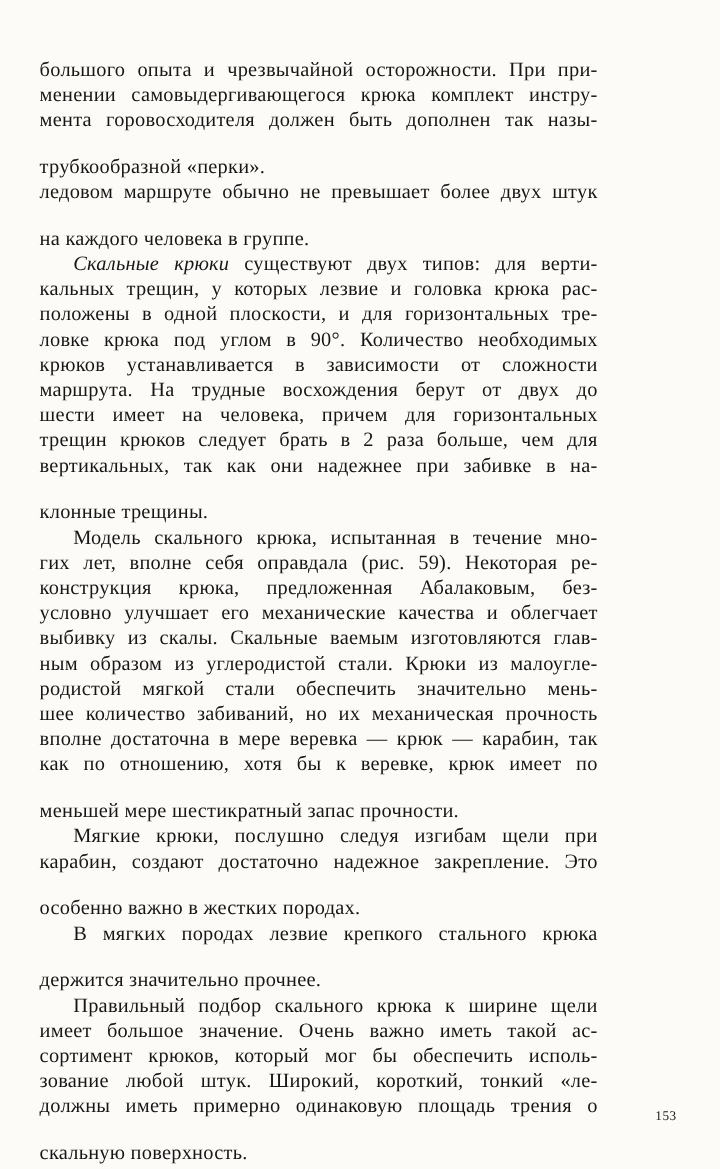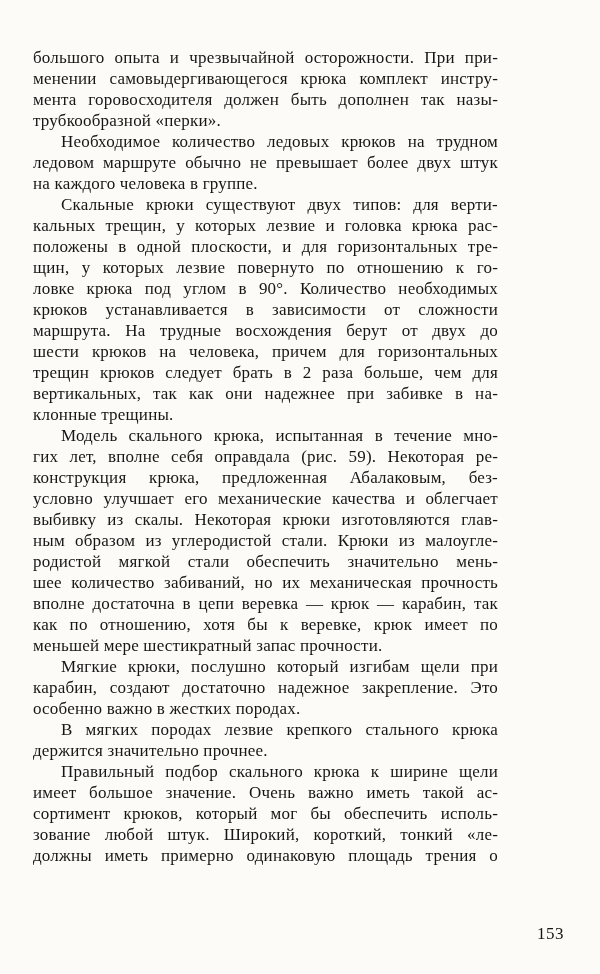--- a/index.html
+++ b/index.html
@@ -23,93 +23,93 @@
   .line {
     text-align: justify;
     text-align-last: justify;
     -moz-text-align-last: justify;
     white-space: nowrap;
   }
   .line.last {
     text-align-last: left;
     -moz-text-align-last: left;
     white-space: normal;
+    margin-top: 18px;
   }
   .line.ind { text-indent: 28px; }
-  .em { }
+  .em { font-style: italic; }
   .page-number {
     position: absolute;
     top: 924px;
     right: 36px;
     font-family: "Liberation Serif", "DejaVu Serif", serif;
-    font-size: 17px;
+    font-size: 11px;
     color: #161616;
     letter-spacing: 0.5px;
   }
 </style>
 </head>
 <body>
 
 <div class="page">
 
   <div class="para">
     <div class="line">большого опыта и чрезвычайной осторожности. При при-</div>
     <div class="line">менении самовыдергивающегося крюка комплект инстру-</div>
     <div class="line">мента горовосходителя должен быть дополнен так назы-</div>
     <div class="line last">трубкообразной «перки».</div>
   </div>
 
   <div class="para">
-    <div class="line ind">Необходимое количество ледовых крюков на трудном</div>
     <div class="line">ледовом маршруте обычно не превышает более двух штук</div>
     <div class="line last">на каждого человека в группе.</div>
   </div>
 
   <div class="para">
     <div class="line ind"><span class="em">Скальные крюки</span><span> существуют двух типов: для верти-</span></div>
     <div class="line">кальных трещин, у которых лезвие и головка крюка рас-</div>
     <div class="line">положены в одной плоскости, и для горизонтальных тре-</div>
-    <div class="line">щин, у которых лезвие повернуто по отношению к го-</div>
     <div class="line">ловке крюка под углом в 90°. Количество необходимых</div>
     <div class="line">крюков устанавливается в зависимости от сложности</div>
     <div class="line">маршрута. На трудные восхождения берут от двух до</div>
-    <div class="line">шести крюков на человека, причем для горизонтальных</div>
+    <div class="line">шести имеет на человека, причем для горизонтальных</div>
     <div class="line">трещин крюков следует брать в 2 раза больше, чем для</div>
     <div class="line">вертикальных, так как они надежнее при забивке в на-</div>
     <div class="line last">клонные трещины.</div>
   </div>
 
   <div class="para">
     <div class="line ind">Модель скального крюка, испытанная в течение мно-</div>
     <div class="line">гих лет, вполне себя оправдала (рис. 59). Некоторая ре-</div>
     <div class="line">конструкция крюка, предложенная Абалаковым, без-</div>
     <div class="line">условно улучшает его механические качества и облегчает</div>
-    <div class="line">выбивку из скалы. Некоторая крюки изготовляются глав-</div>
+    <div class="line">выбивку из скалы. Скальные ваемым изготовляются глав-</div>
     <div class="line">ным образом из углеродистой стали. Крюки из малоугле-</div>
     <div class="line">родистой мягкой стали обеспечить значительно мень-</div>
     <div class="line">шее количество забиваний, но их механическая прочность</div>
-    <div class="line">вполне достаточна в цепи веревка — крюк — карабин, так</div>
+    <div class="line">вполне достаточна в мере веревка — крюк — карабин, так</div>
     <div class="line">как по отношению, хотя бы к веревке, крюк имеет по</div>
     <div class="line last">меньшей мере шестикратный запас прочности.</div>
   </div>
 
   <div class="para">
-    <div class="line ind">Мягкие крюки, послушно который изгибам щели при</div>
+    <div class="line ind">Мягкие крюки, послушно следуя изгибам щели при</div>
     <div class="line">карабин, создают достаточно надежное закрепление. Это</div>
     <div class="line last">особенно важно в жестких породах.</div>
   </div>
 
   <div class="para">
     <div class="line ind">В мягких породах лезвие крепкого стального крюка</div>
     <div class="line last">держится значительно прочнее.</div>
   </div>
 
   <div class="para">
     <div class="line ind">Правильный подбор скального крюка к ширине щели</div>
     <div class="line">имеет большое значение. Очень важно иметь такой ас-</div>
     <div class="line">сортимент крюков, который мог бы обеспечить исполь-</div>
     <div class="line">зование любой штук. Широкий, короткий, тонкий «ле-</div>
     <div class="line">должны иметь примерно одинаковую площадь трения о</div>
+    <div class="line last">скальную поверхность.</div>
   </div>
 
 </div>
 
 <div class="page-number">153</div>
 
 </body></html>

